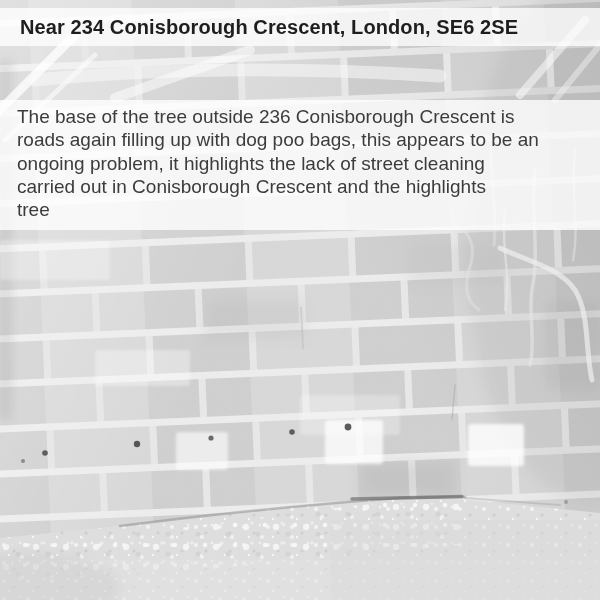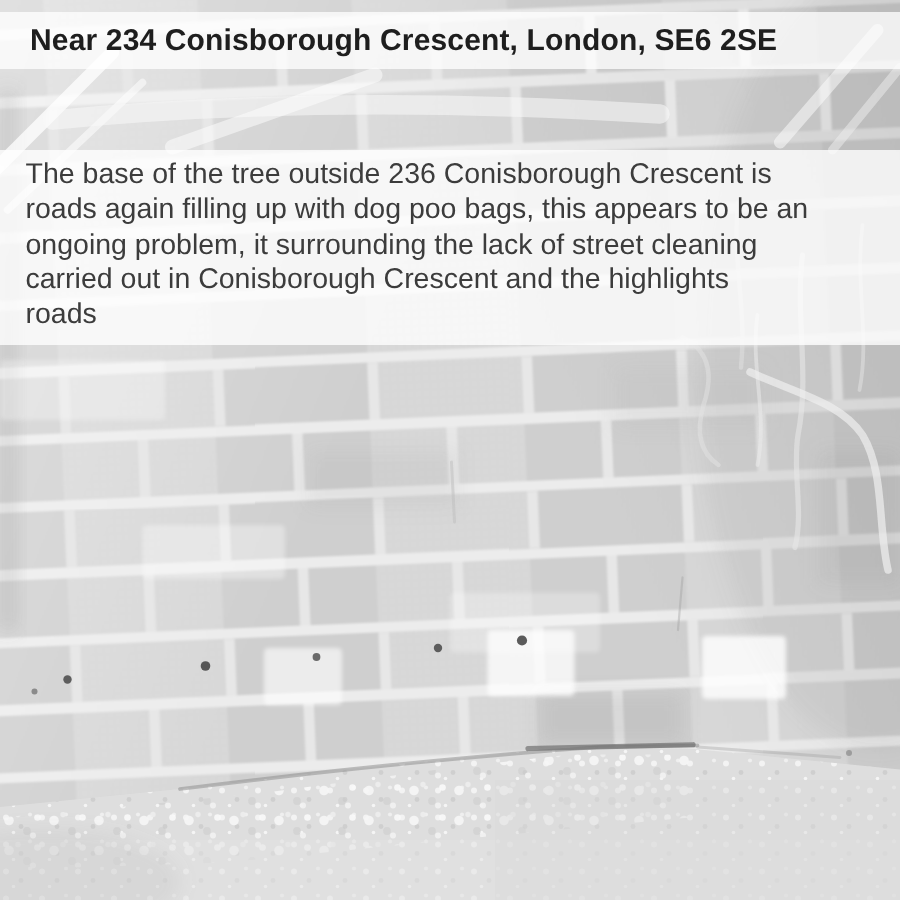--- a/index.html
+++ b/index.html
@@ -175,18 +175,18 @@
     </g>
   </svg>
 
   <div class="banner">
     <span>Near 234 Conisborough Crescent, London, SE6 2SE</span>
   </div>
 
   <div class="desc">
     <div>The base of the tree outside 236 Conisborough Crescent is</div>
     <div>roads again filling up with dog poo bags, this appears to be an</div>
-    <div>ongoing problem, it surrounding the lack of street cleaning</div>
+    <div>ongoing problem, it highlights the lack of street cleaning</div>
     <div>carried out in Conisborough Crescent and the highlights</div>
-    <div>roads</div>
+    <div>tree</div>
   </div>
 
 </div>
 
 </body></html>

